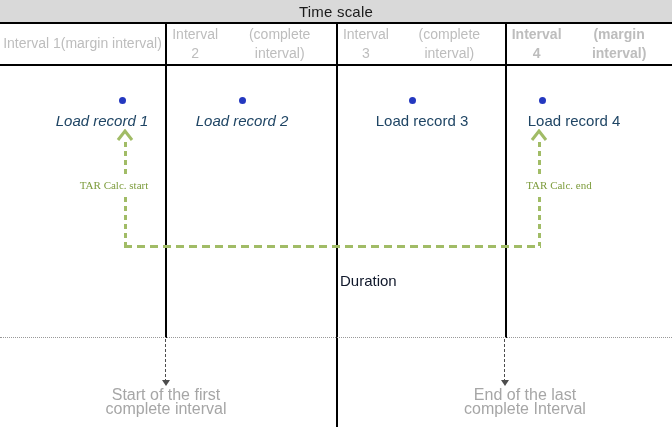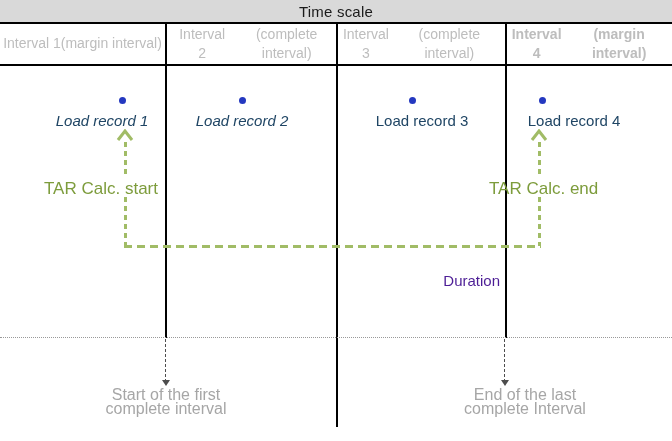--- a/index.html
+++ b/index.html
@@ -25,22 +25,22 @@
   
   .record{position:absolute;top:112px;width:160px;text-align:center;
     color:#1f4564;font-size:15px;}
 
   
   .chev{position:absolute;width:18px;height:12px;}
   .gdash-v{position:absolute;width:3px;
     background:repeating-linear-gradient(to bottom,#a1bc66 0 5px,transparent 5px 9px);}
   .gdash-h{position:absolute;height:3px;
     background:repeating-linear-gradient(to right,#a1bc66 0 8px,transparent 8px 13px);}
-  .gtext{position:absolute;width:140px;text-align:left;color:#7d9c3c;font-size:17px;}
-  .duration{position:absolute;width:160px;text-align:right;color:#4c1d95;font-size:15px;}
+  .gtext{position:absolute;width:140px;text-align:center;color:#7d9c3c;font-size:11px;font-family:Liberation Serif, serif;}
+  .duration{position:absolute;width:160px;text-align:left;color:#0f172a;font-size:15px;}
 
   
   .dotline{position:absolute;left:0;top:337px;width:672px;height:0;border-top:1px dotted #999999;}
   .garrow{position:absolute;width:1px;
     background:repeating-linear-gradient(to bottom,#4d4d4d 0 3px,transparent 3px 5px);}
   .gahead{position:absolute;width:0;height:0;border-left:4px solid transparent;
     border-right:4px solid transparent;border-top:6px solid #4d4d4d;}
   .note{position:absolute;width:170px;text-align:center;color:#a6a6a6;font-size:16px;line-height:14px;}
 </style>
 </head>
@@ -49,21 +49,21 @@
 <div class="stage">
 
   <div class="header">
     <span>Time scale</span>
   </div>
 
   <div class="cell" style="left:0;width:165px;">
     <div>Interval 1</div>
     <div>(margin interval)</div>
   </div>
-  <div class="cell" style="left:167px;width:169px;padding-left:7px;">
+  <div class="cell" style="left:167px;width:169px;">
     <div>Interval 2</div>
     <div>(complete interval)</div>
   </div>
   <div class="cell" style="left:338px;width:167px;">
     <div>Interval 3</div>
     <div>(complete interval)</div>
   </div>
   <div class="cell" style="left:507px;width:165px;font-weight:bold;">
     <div>Interval 4</div>
     <div>(margin interval)</div>

